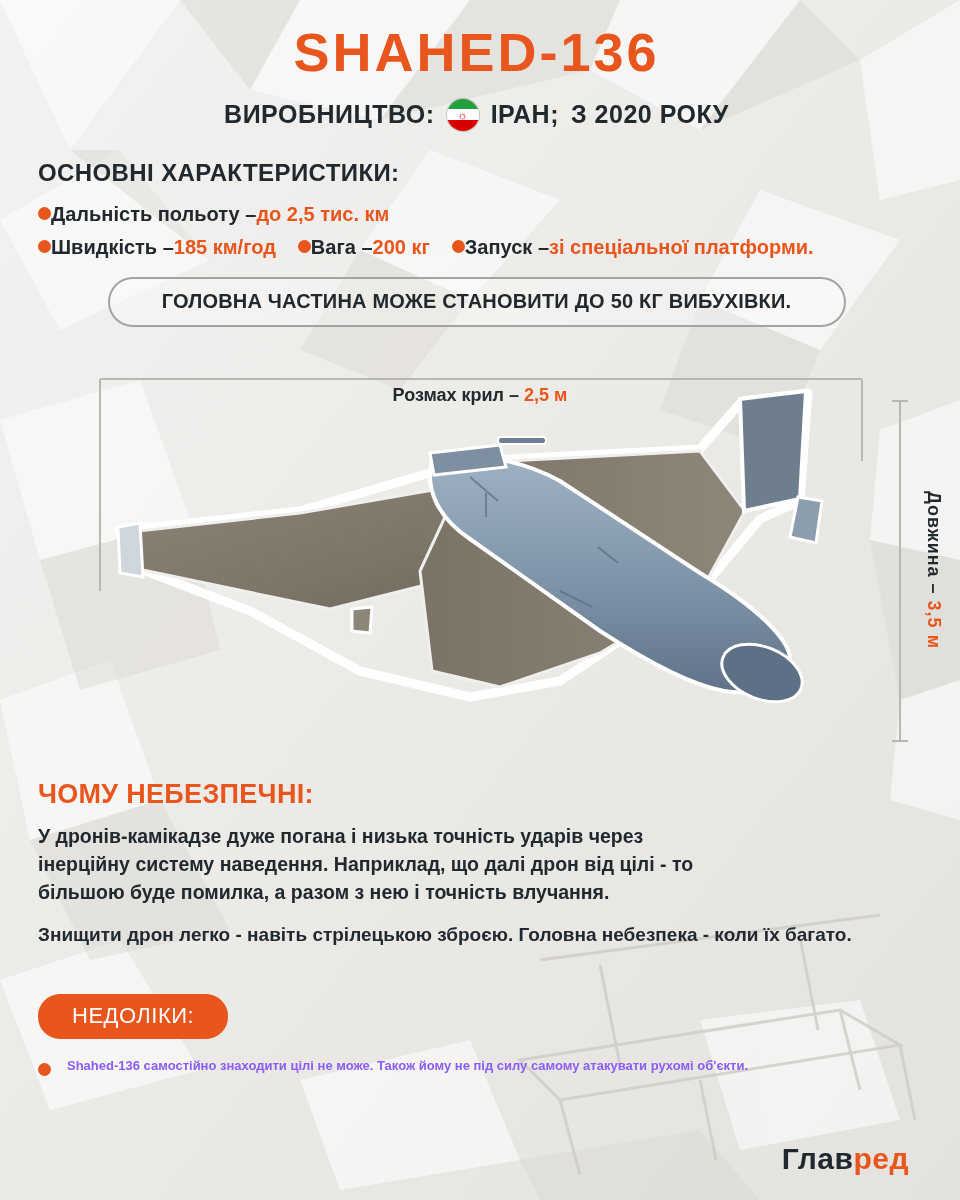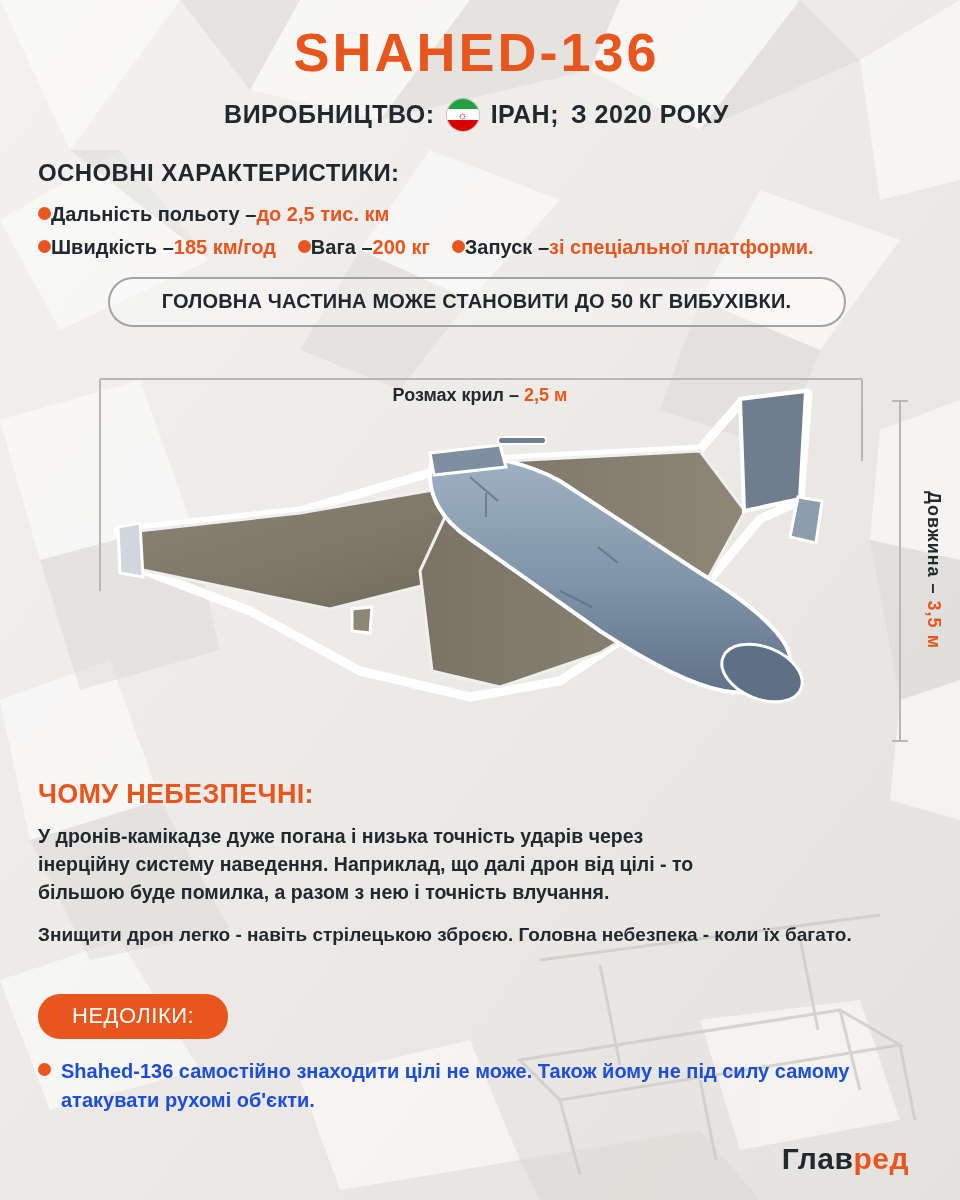--- a/index.html
+++ b/index.html
@@ -186,25 +186,25 @@
     background: #e8561d;
     color: #ffffff;
     font-size: 22px;
     font-weight: normal;
     border-radius: 22px;
     padding: 9px 34px 10px 34px;
     letter-spacing: 0.5px;
   }
   .draw-item {
     display: flex;
-    gap: 10px;
+    gap: 16px;
     margin: 18px 38px 0 38px;
-    font-size: 20px;
-    font-weight: bold;
-    color: #1d4ed8;
+    font-size: 13px;
+    font-weight: bold;
+    color: #8b5cf6;
     line-height: 1.42;
   }
   .draw-item .bullet { top: 6px; }
 
   
   .logo {
     position: absolute;
     right: 44px;
     bottom: 24px;
     font-size: 30px;

